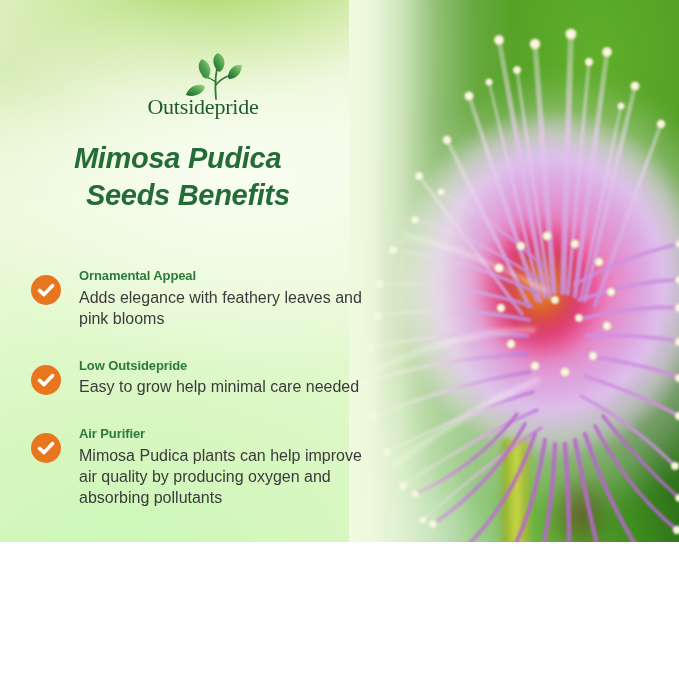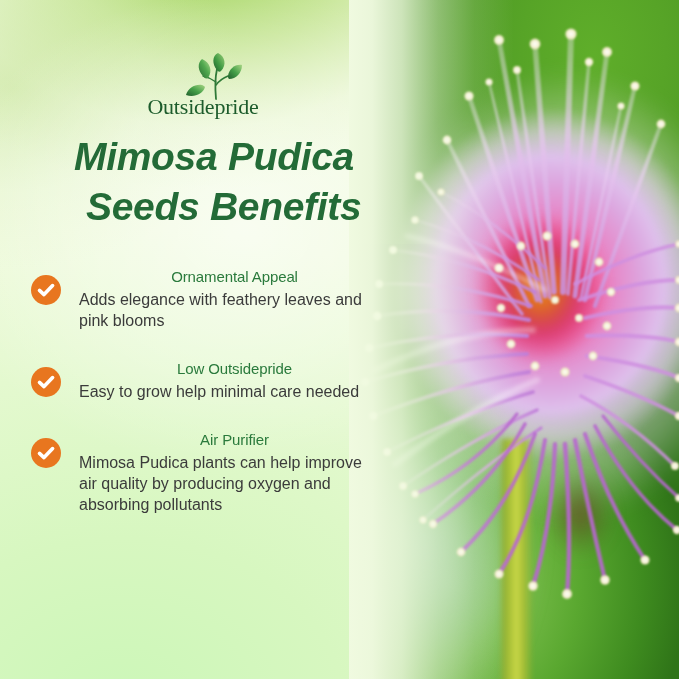--- a/index.html
+++ b/index.html
@@ -8,21 +8,21 @@
   html, body {
     width: 679px;
     height: 679px;
     overflow: hidden;
     font-family: "Liberation Sans", sans-serif;
   }
 
   #poster {
     position: relative;
     width: 679px;
-    height: 679px;
+    height: 542px;
     overflow: hidden;
     background: #fdba74;
   }
 
   
   .bg-base {
     position: absolute; inset: 0;
     background:
       radial-gradient(125% 95% at 18% 104%, #ccf7b8 0%, #d7f7c0 26%, #e4f9cf 52%, #eefada 74%, #f2fbe2 100%);
   }
@@ -154,27 +154,27 @@
     font-family: "Liberation Serif", serif;
     font-size: 22px;
     letter-spacing: -0.2px;
     color: #1d5c2c;
     white-space: nowrap;
   }
 
   
   .headline {
     position: absolute;
-    left: 74px; top: 132px;
+    left: 74px; top: 140px;
     width: 330px;
     z-index: 60;
     font-family: "Liberation Sans", sans-serif;
     font-style: italic;
     font-weight: bold;
-    font-size: 39px;
+    font-size: 29px;
     line-height: 1.27;
     letter-spacing: -0.3px;
     color: #236b37;
   }
   .headline .l2 { display: block; padding-left: 12px; }
 
   
   .benefits {
     position: absolute;
     left: 30px; top: 268px;
@@ -186,27 +186,26 @@
 
   .check {
     position: absolute;
     left: 0; top: 6px;
     width: 32px; height: 32px;
   }
   .check svg { width: 100%; height: 100%; display: block; }
 
   .b-title {
     font-family: "Liberation Sans", sans-serif;
-    font-weight: normal;
-    font-size: 15px;
+    font-weight: bold;
+    font-size: 13px;
     letter-spacing: -0.1px;
     color: #2a7a3c;
     margin-bottom: 4px;
     line-height: 1.2;
-    text-align: center;
   }
   .b-desc {
     font-family: "Liberation Sans", sans-serif;
     font-size: 16px;
     line-height: 1.31;
     color: #3b3b3b;
     max-width: 290px;
   }
 </style>
 </head>

